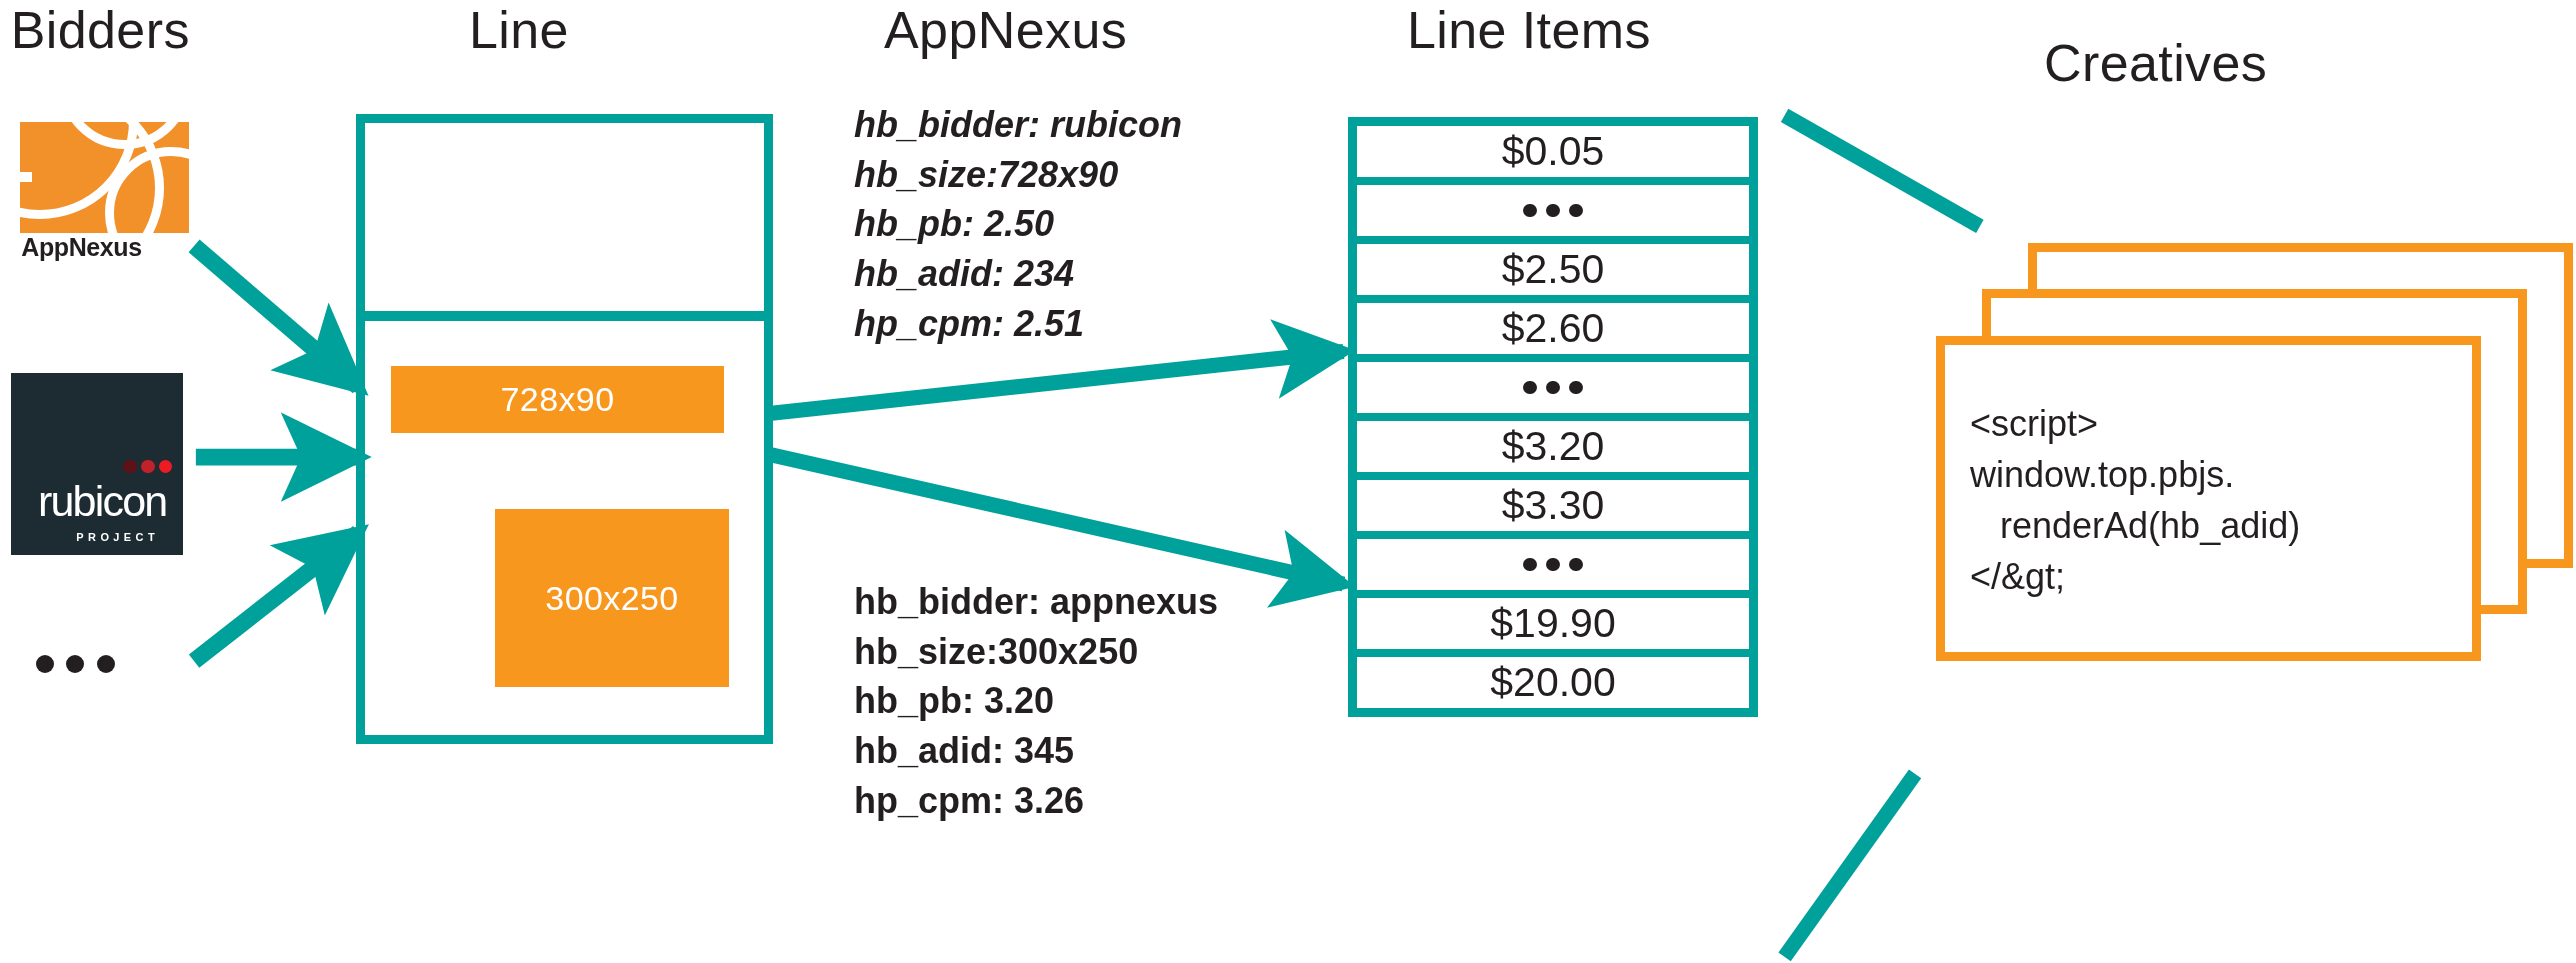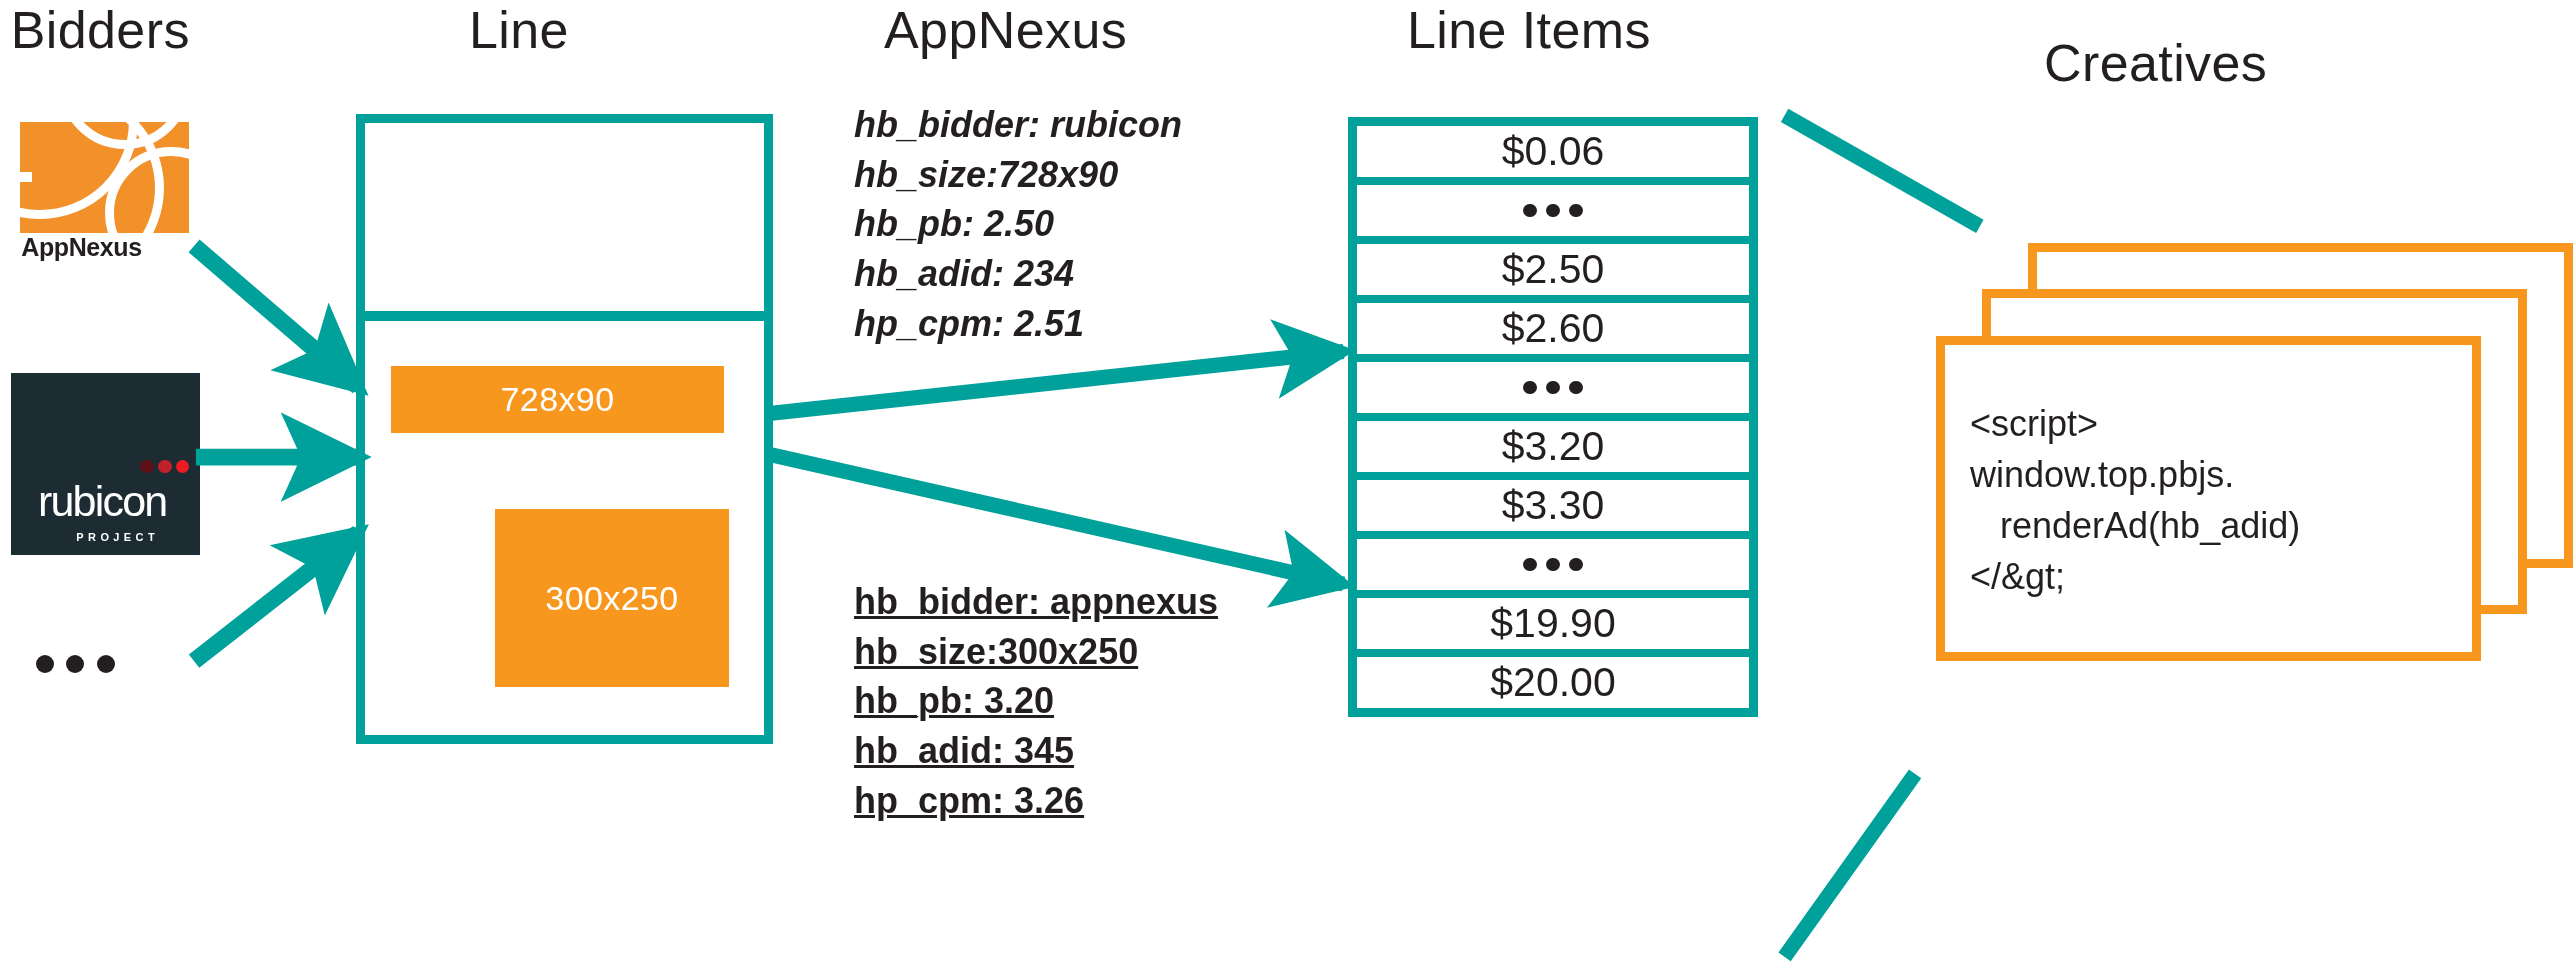--- a/index.html
+++ b/index.html
@@ -66,21 +66,21 @@
     font-size: 25px;
     font-weight: bold;
     color: #231f20;
     letter-spacing: -0.4px;
   }
 
   .logo-rubicon {
     position: absolute;
     left: 10.7px;
     top: 373px;
-    width: 189px;
+    width: 172px;
     height: 182px;
     background: #1d2b33;
     overflow: hidden;
   }
   .logo-rubicon .rp-word {
     position: absolute;
     left: 7px;
     bottom: 32px;
     width: 169px;
     text-align: center;
@@ -271,30 +271,30 @@
   <div class="ad-slot slot-300">300x250</div>
 
   <div class="targeting-block" style="left:854px; top:100px;font-style:italic;">
     <div>hb_bidder: rubicon</div>
     <div>hb_size:728x90</div>
     <div>hb_pb: 2.50</div>
     <div>hb_adid: 234</div>
     <div>hp_cpm: 2.51</div>
   </div>
 
-  <div class="targeting-block" style="left:854px; top:577px;text-decoration:underline;">
+  <div class="targeting-block" style="left:854px; top:577px;">
     <div>hb_bidder: appnexus</div>
     <div>hb_size:300x250</div>
     <div>hb_pb: 3.20</div>
     <div>hb_adid: 345</div>
     <div>hp_cpm: 3.26</div>
   </div>
 
   <div class="line-items">
-    <div class="li-row">$0.06</div>
+    <div class="li-row">$0.05</div>
     <div class="li-row dots">
         <i></i>
         <i></i>
         <i></i>
       </div>
     <div class="li-row">$2.50</div>
     <div class="li-row">$2.60</div>
     <div class="li-row dots">
         <i></i>
         <i></i>

